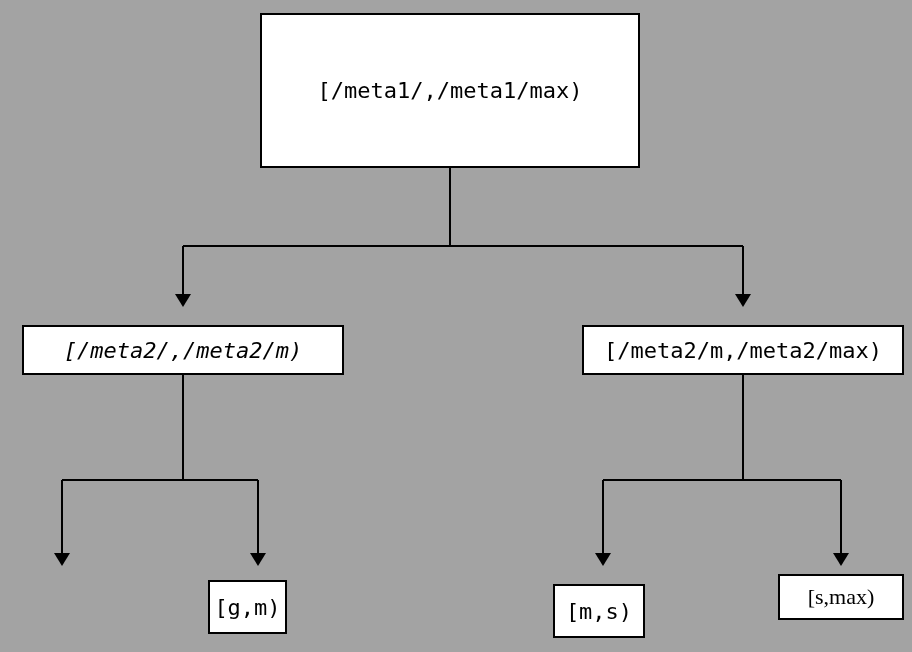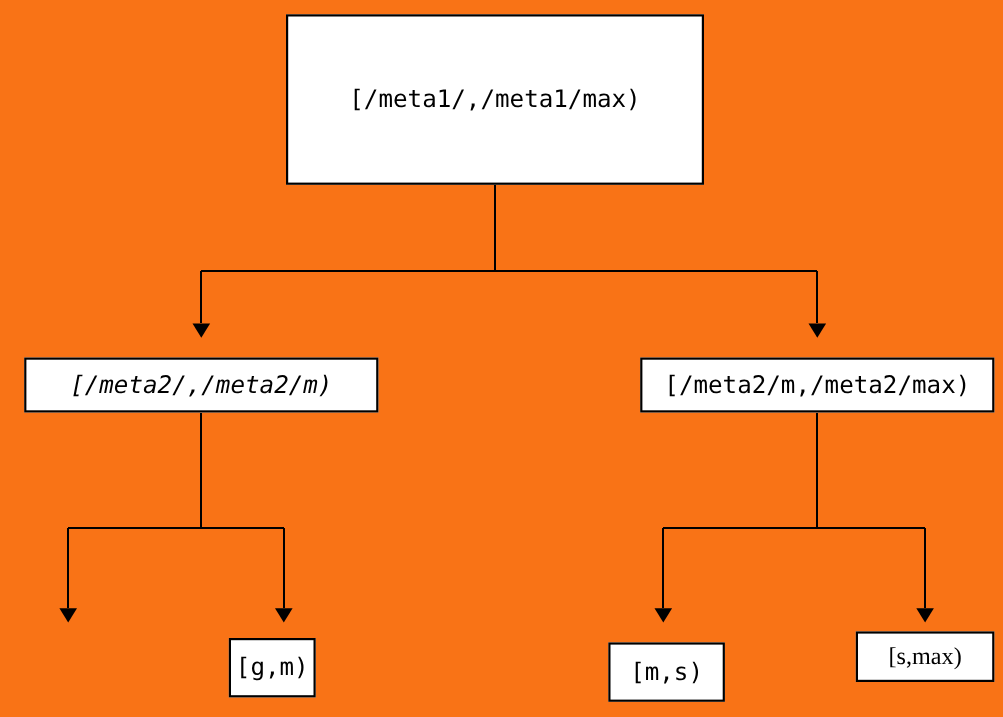--- a/index.html
+++ b/index.html
@@ -4,21 +4,21 @@
 <style>
   html, body {
     margin: 0;
     padding: 0;
     background: #ffffff;
   }
   .canvas {
     position: relative;
     width: 912px;
     height: 652px;
-    background: #f97316;
+    background: #a3a3a3;
     font-family: "DejaVu Sans Mono", "Liberation Mono", monospace;
   }
   .edges-svg {
     position: absolute;
     left: 0;
     top: 0;
     width: 912px;
     height: 652px;
   }
   .node {
@@ -31,21 +31,21 @@
     justify-content: center;
     font-size: 22px;
     color: #000000;
     white-space: nowrap;
   }
   #node-root      { left: 260px; top: 13px;  width: 380px; height: 155px; }
   #node-left      { left: 22px;  top: 325px; width: 322px; height: 50px; font-style: italic; }
   #node-right     { left: 582px; top: 325px; width: 322px; height: 50px; }
   #node-leaf-ag   { left: 12px;  top: 584px; width: 100px; height: 54px; }
   #node-leaf-gm   { left: 208px; top: 580px; width: 79px; height: 54px; }
-  #node-leaf-ms   { left: 553px; top: 584px; width: 106px; height: 54px; }
+  #node-leaf-ms   { left: 553px; top: 584px; width: 92px; height: 54px; }
   #node-leaf-smax { left: 778px; top: 574px; width: 126px; height: 46px; font-family: Liberation Serif, serif; }
 </style>
 </head>
 <body>
 
 <div class="canvas">
 
   <svg class="edges-svg" viewBox="0 0 912 652" xmlns="http://www.w3.org/2000/svg">
     <g stroke="#000000" stroke-width="2" fill="none" shape-rendering="crispEdges">
 

